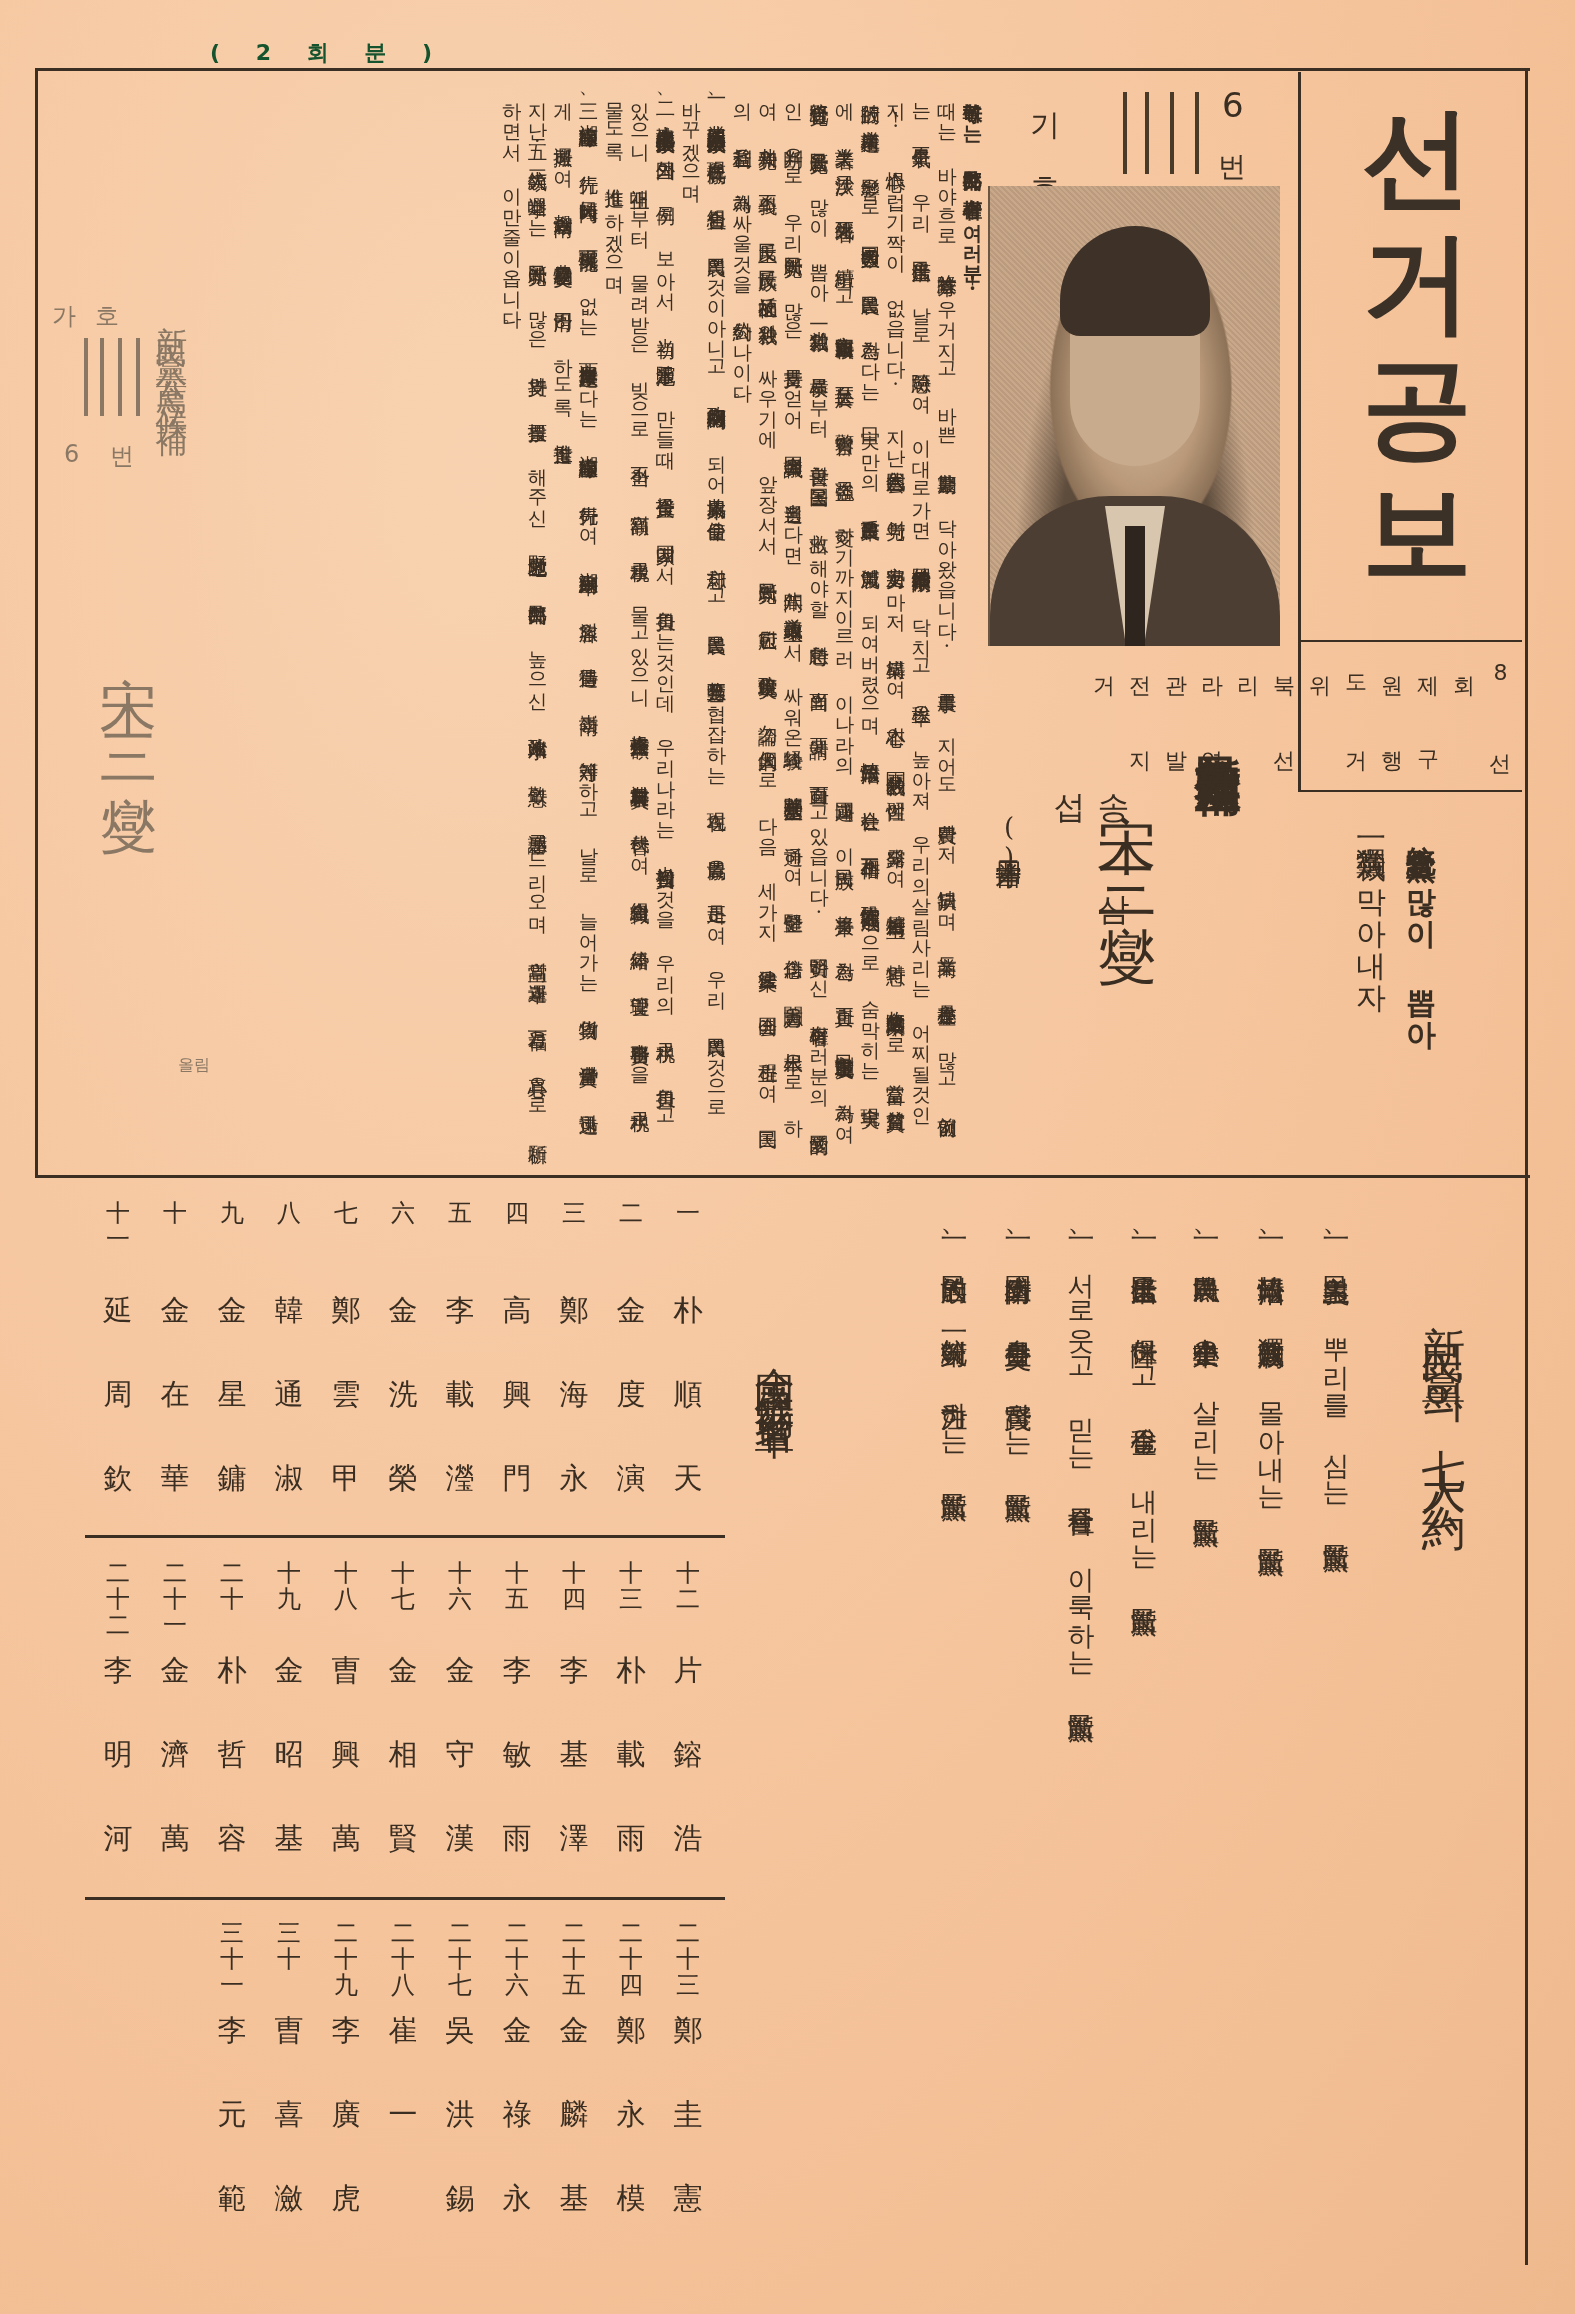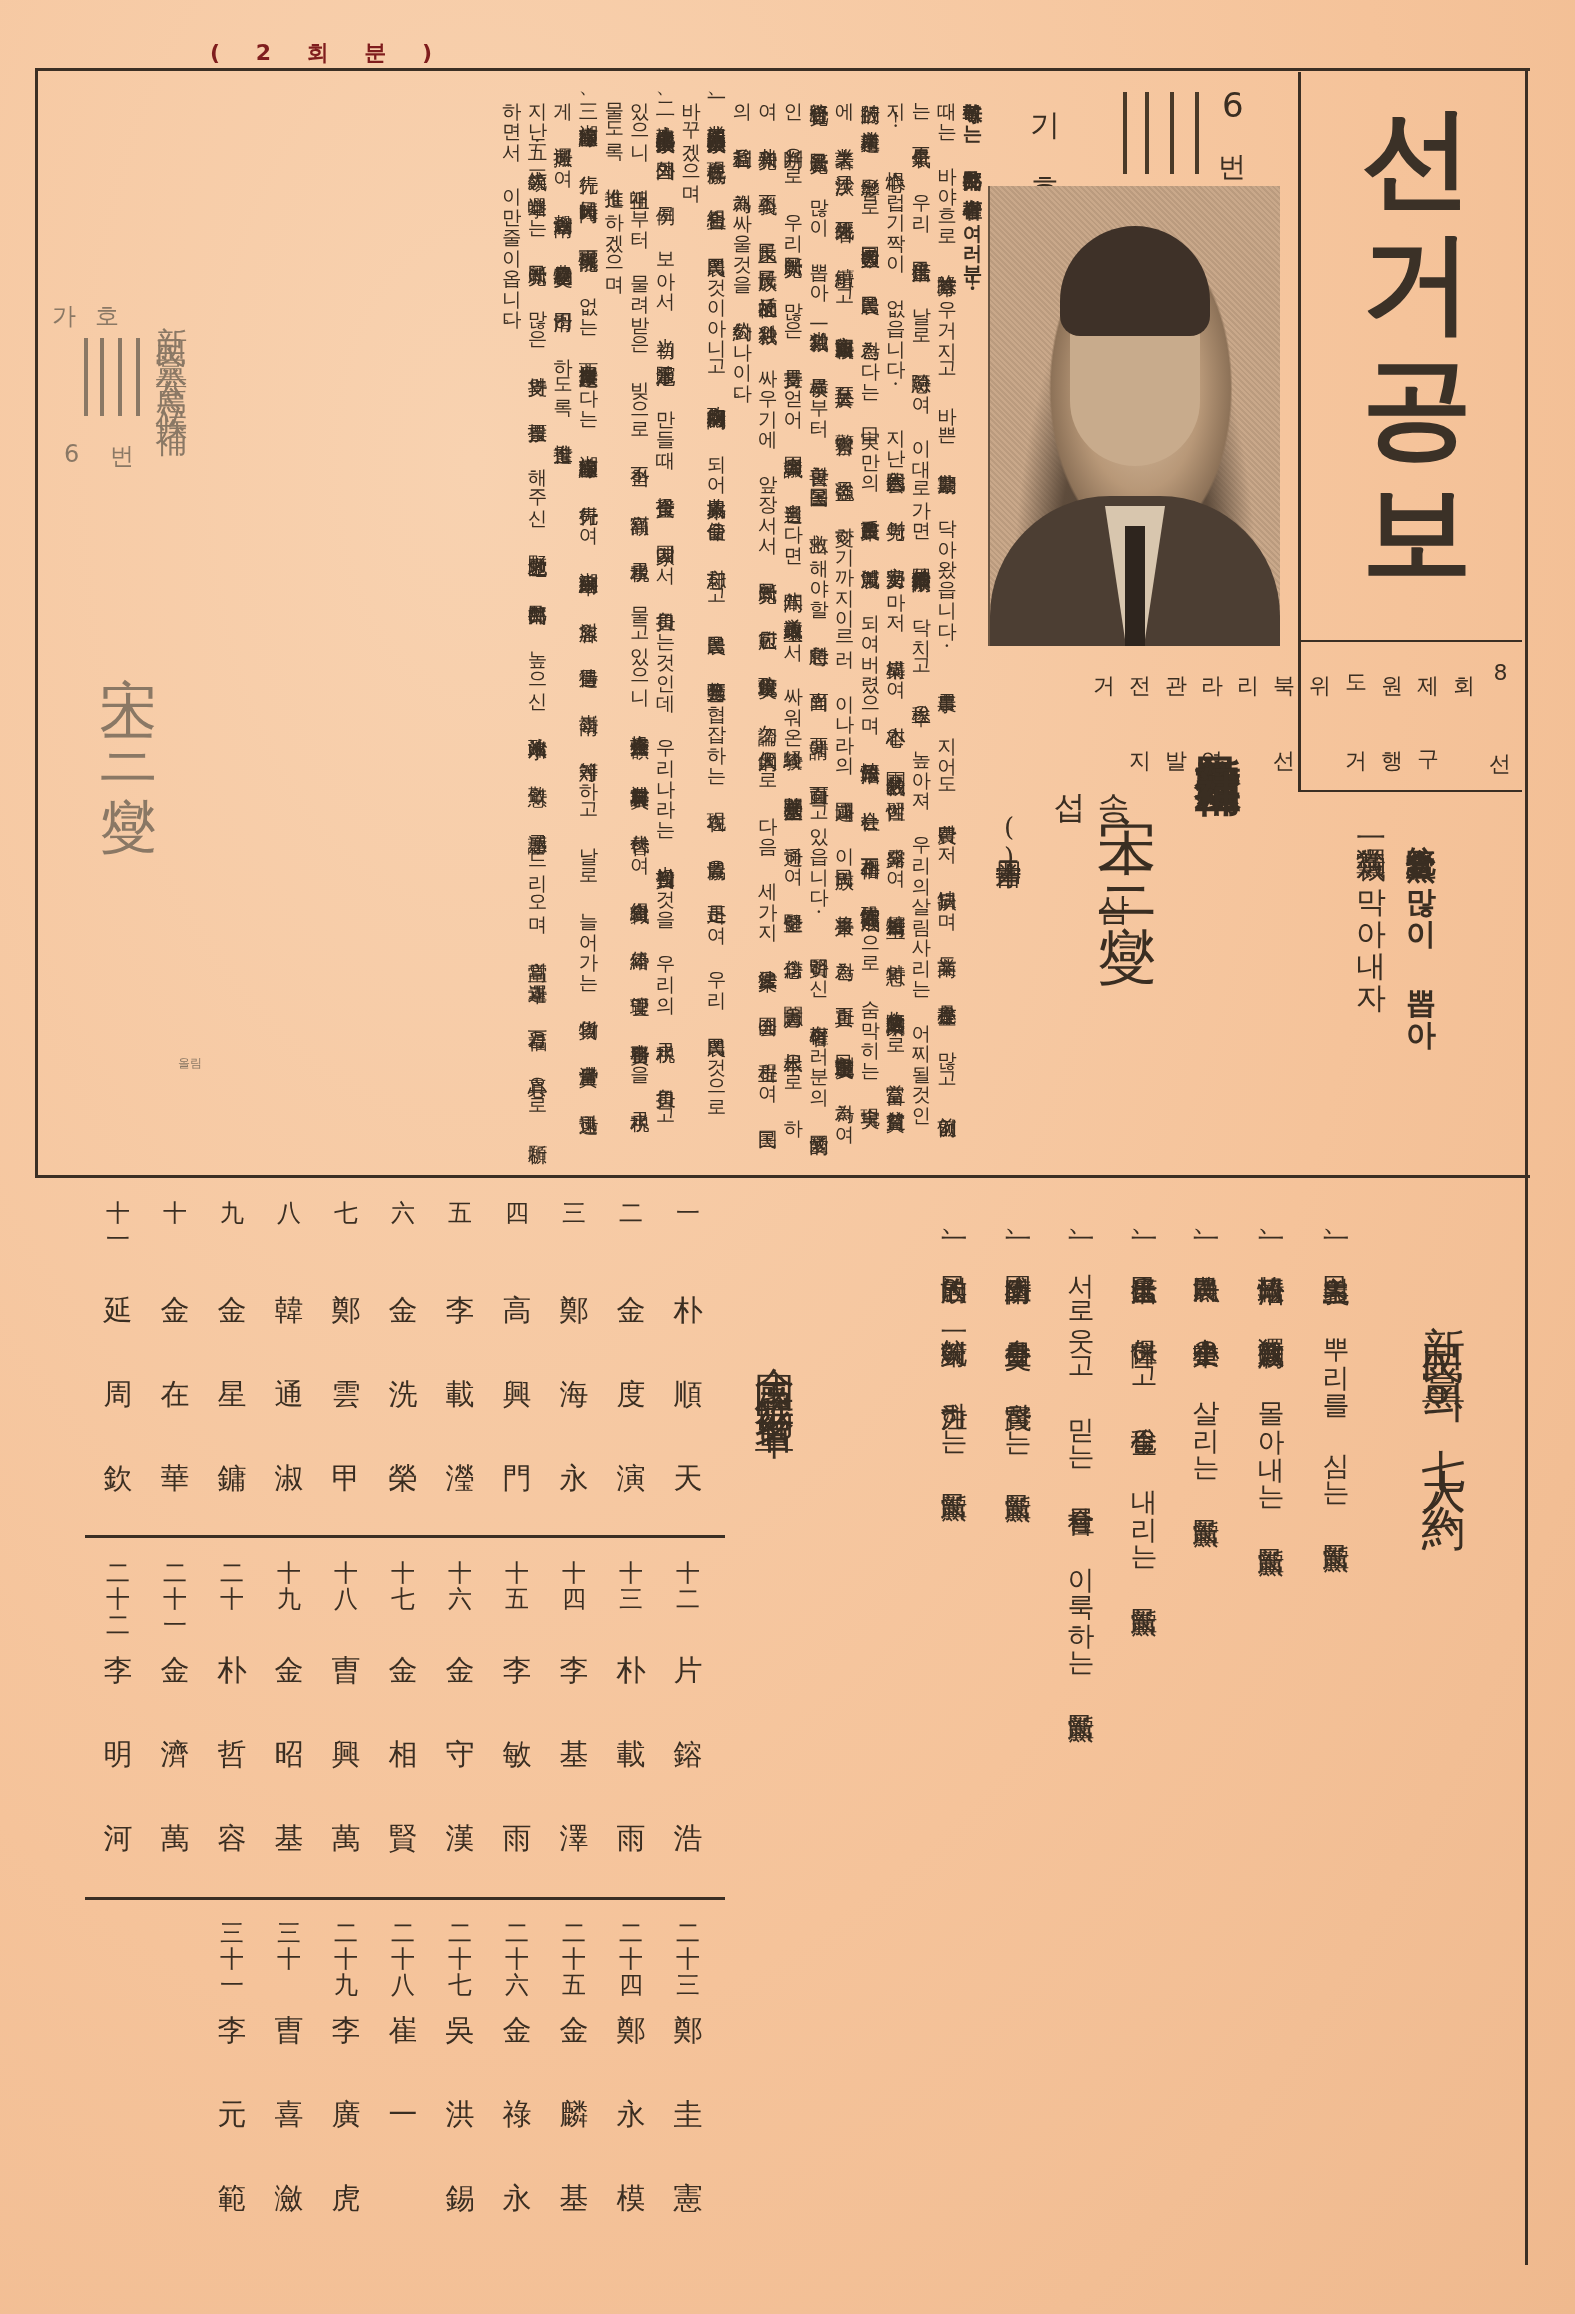--- a/index.html
+++ b/index.html
@@ -8,21 +8,21 @@
     background:#f6c9a2;
     background-image: radial-gradient(ellipse at 30% 20%, #f8d2b0 0%, #f5c39a 60%, #efb98e 100%);
     font-family:"DejaVu Serif", serif; color:#3a2e22;
   }
   .abs { position:absolute; }
   .v { writing-mode: vertical-rl; text-orientation: upright; }
   .hline { position:absolute; height:3px; background:#3b2f24; }
   .vline { position:absolute; width:3px; background:#3b2f24; }
 
   
-  .page-marker { left:210px; top:38px; font-size:22px; letter-spacing:14px; font-family:"DejaVu Sans", sans-serif; font-weight:bold; color:#7f1d1d; }
+  .page-marker { left:210px; top:38px; font-size:22px; letter-spacing:14px; font-family:"DejaVu Sans", sans-serif; font-weight:bold; color:#14532d; }
 
   
   .masthead { left:1322px; top:95px; width:190px; height:470px; font-family:"DejaVu Sans", sans-serif; font-weight:bold; font-size:110px; line-height:125px; color:#3b3127; text-align:center; }
   .masthead span { display:block; }
 
   .publisher { left:1308px; top:660px; width:210px; height:120px; font-family:"DejaVu Sans", sans-serif; font-size:22px; line-height:36px; letter-spacing:14px; color:#3a2e22; }
 
   .slogan1 { left:1400px; top:822px; font-size:30px; letter-spacing:2px; height:320px; font-weight:bold; }
   .slogan2 { left:1350px; top:822px; font-size:30px; letter-spacing:2px; height:320px; }
 
@@ -58,21 +58,21 @@
 
   
   .footer-party { left:150px; top:300px; font-size:32px; height:430px; color:#8a7865; letter-spacing:14px; }
   .footer-ho { left:95px; top:300px; font-family:"DejaVu Sans", sans-serif; font-size:24px; color:#8a7865; }
   .footer-marks { left:78px; top:338px; width:70px; height:80px; }
   .footer-marks i { position:absolute; top:0; width:4px; height:78px; background:#8a7865; }
   .footer-ga { left:52px; top:300px; font-family:"DejaVu Sans", sans-serif; font-size:24px; color:#8a7865; }
   .footer-6 { left:64px; top:440px; font-family:"DejaVu Sans", sans-serif; font-size:24px; color:#8a7865; }
   .footer-beon { left:110px; top:440px; font-family:"DejaVu Sans", sans-serif; font-size:24px; color:#8a7865; }
   .footer-name { left:90px; top:630px; font-size:58px; height:400px; letter-spacing:60px; color:#8a7865; }
-  .footer-olrim { left:178px; top:1055px; font-family:"DejaVu Sans", sans-serif; font-size:12px; color:#8a7865; }
+  .footer-olrim { left:178px; top:1055px; font-family:"DejaVu Sans", sans-serif; font-size:16px; color:#8a7865; }
 
   
   .pledge-title { left:1415px; top:1290px; font-size:44px; height:750px; letter-spacing:20px; }
   .pledge { position:absolute; top:1225px; font-size:27px; height:780px; letter-spacing:1px; line-height:32px; }
 
   
   .list-title { left:748px; top:1335px; font-size:40px; height:480px; letter-spacing:8px; }
   .cand-col { position:absolute; font-size:29px; width:36px; text-align:center; }
   .cand-col .num { font-size:24px; line-height:26px; height:90px; display:flex; flex-direction:column; justify-content:flex-start; align-items:center; }
   .cand-col .num span { display:block; }

